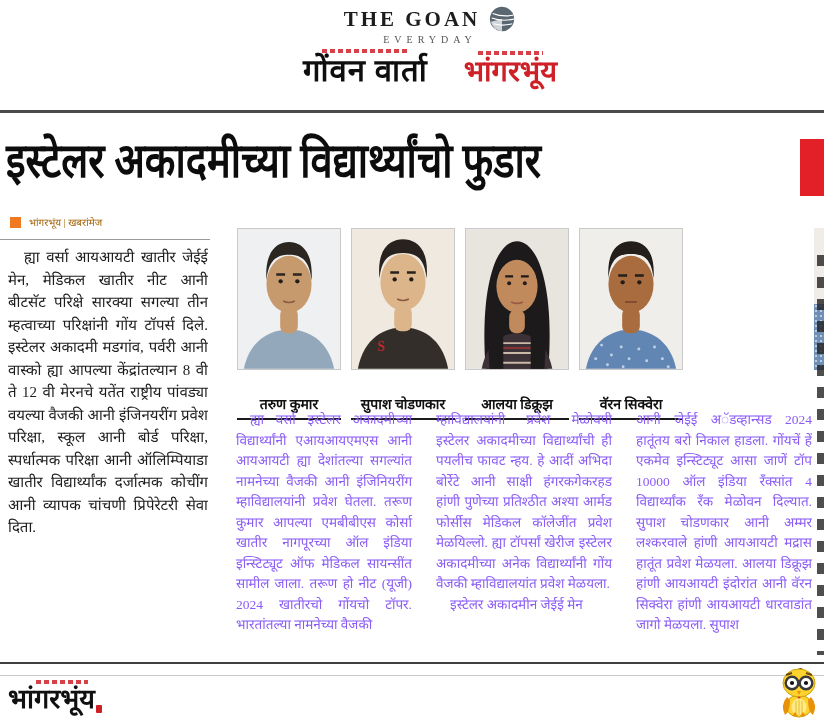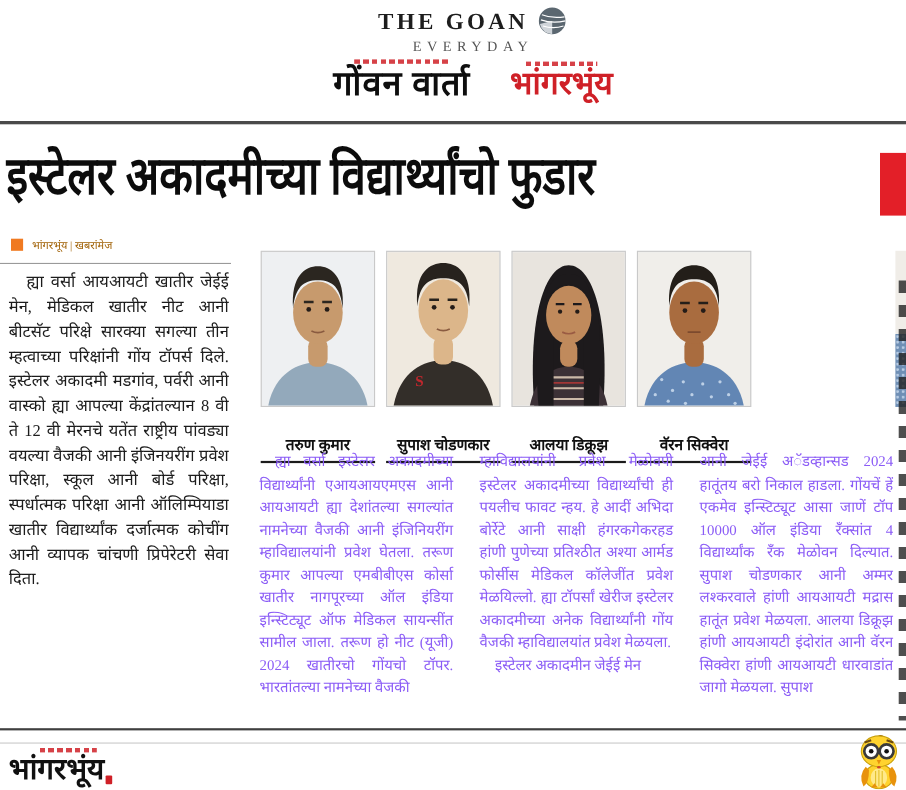--- a/index.html
+++ b/index.html
@@ -4,21 +4,21 @@
 <style>
   html,body{margin:0;padding:0;background:#fff;}
   .page{position:relative;width:824px;height:718px;background:#fff;overflow:hidden;
         font-family:"Liberation Serif",serif;color:#1b1b1b;}
 
   
   .header{position:absolute;top:0;left:0;right:0;height:110px;}
   .brand-cluster{width:max-content;margin:0 auto;transform:translateX(18px);text-align:center;padding-top:5px;}
   .brand-line{display:flex;align-items:center;justify-content:center;gap:8px;}
   .brand-title{font-weight:700;font-size:21px;letter-spacing:3px;color:#1d1d1d;}
-  .brand-sub{font-size:13px;letter-spacing:5px;color:#555;margin-top:1px;}
+  .brand-sub{font-size:10px;letter-spacing:5px;color:#555;margin-top:1px;}
   .globe{width:28px;height:28px;}
   .mastheads{display:flex;align-items:flex-end;gap:36px;width:max-content;margin:4px auto 0;transform:translateX(18px);}
   .masthead{text-align:center;}
   .redmarks{height:4px;width:70%;margin:0 auto 2px;opacity:.85;
             background:repeating-linear-gradient(90deg,var(--masthead_red,#cf2027) 0 5px,transparent 5px 8px);}
   .mast-left{font-size:31px;font-weight:900;color:#0e0e0e;letter-spacing:1px;line-height:1;}
   .mast-right{font-size:29px;font-weight:900;color:var(--masthead_red,#cf2027);line-height:1;}
 
   .top-rule{position:absolute;top:110px;left:0;width:824px;height:3px;background:#4a4a4a;}
 

